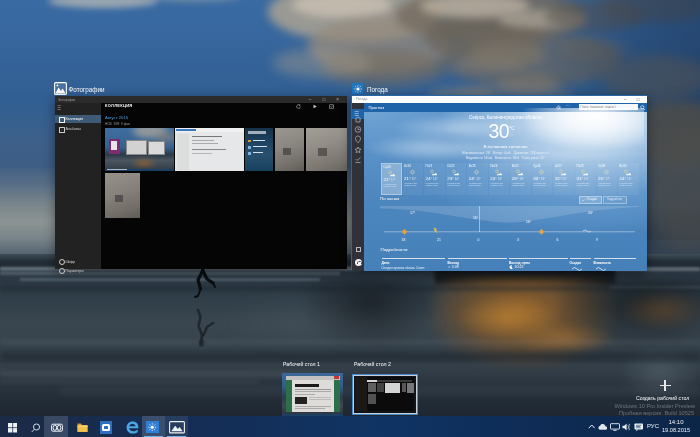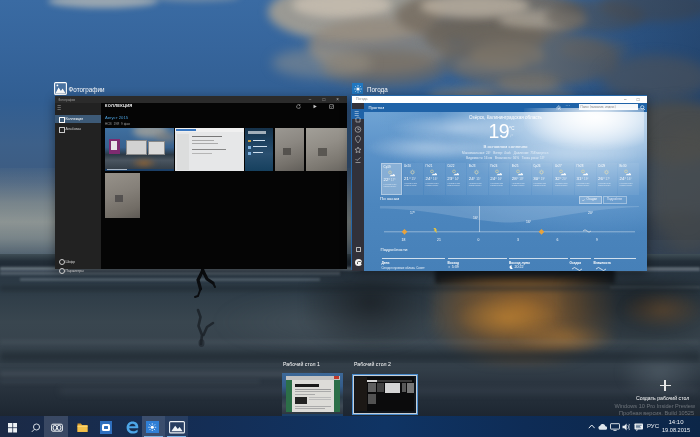--- a/index.html
+++ b/index.html
@@ -246,21 +246,21 @@
         <path d="M3.9 3.9 L5.5 5.5"></path>
       </svg>
     </div>
     <div class="abs" id="we-main">
       <div class="abs" style="left:160px;top:-4px;width:120px;height:42px;background:radial-gradient(ellipse at 60% 22%,rgba(255,255,255,0.95),rgba(255,255,255,0.35) 52%,rgba(255,255,255,0) 75%);"></div>
       <div class="abs" style="left:25px;top:2px;width:140px;height:28px;background:radial-gradient(ellipse,rgba(228,238,249,0.5),rgba(228,238,249,0) 70%);filter:blur(2px);"></div>
       <div class="abs" style="left:0px;top:26px;width:180px;height:22px;background:radial-gradient(ellipse,rgba(222,234,246,0.35),rgba(222,234,246,0) 72%);filter:blur(3px);"></div>
       <div class="abs" style="left:120px;top:34px;width:164px;height:18px;background:radial-gradient(ellipse,rgba(230,240,250,0.3),rgba(230,240,250,0) 72%);filter:blur(3px);"></div>
       <div class="abs" style="left:0px;top:20px;width:120px;height:30px;background:radial-gradient(ellipse,rgba(235,242,250,0.3),rgba(235,242,250,0) 70%);filter:blur(2px);"></div>
       <div class="abs" style="left:0;top:3.5px;width:284px;text-align:center;color:#fff;font-size:4.6px;">Озёрск, Калининградская область</div>
-      <div class="abs" style="left:125px;top:8.5px;color:#fff;font-size:19.5px;letter-spacing:-0.5px;">19</div>
+      <div class="abs" style="left:125px;top:8.5px;color:#fff;font-size:19.5px;letter-spacing:-0.5px;">30</div>
       <div class="abs" style="left:145.5px;top:13px;color:#fff;font-size:5.5px;">°<span style="font-size:4.5px;">C</span></div>
       <div class="abs" style="left:146px;top:21px;color:#e8f0f8;font-size:4px;">↓°</div>
       <div class="abs" style="left:0;top:32.5px;width:284px;text-align:center;color:#fff;font-size:4.4px;">В основном солнечно</div>
       <div class="abs" style="left:0;top:39.5px;width:284px;text-align:center;color:#e4eef8;font-size:3.2px;">Максимальная: 24° &nbsp; Ветер: 4 м/с &nbsp; Давление: 758 мм рт.ст.</div>
       <div class="abs" style="left:0;top:44.3px;width:284px;text-align:center;color:#e4eef8;font-size:3.2px;">Видимость: 16 км &nbsp; Влажность: 56% &nbsp; Точка росы: 13°</div>
       <div class="abs" id="tiles" style="left:17.5px;top:51.5px;width:258px;height:31.5px;">
         <div class="abs" style="left:0.0px;top:0;width:20.5px;height:31.5px;background:rgba(255,255,255,0.30);border:0.5px solid rgba(255,255,255,0.35);box-sizing:border-box;">
           <div class="abs" style="left:1.5px;top:1px;color:#fff;font-size:3px;">Ср19</div>
           <svg class="abs" style="left:5px;top:5.5px" width="9" height="7" viewBox="0 0 9 7">
             <circle cx="3" cy="2.4" r="1.4" fill="none" stroke="#f2dd90" stroke-width="0.5"></circle>

